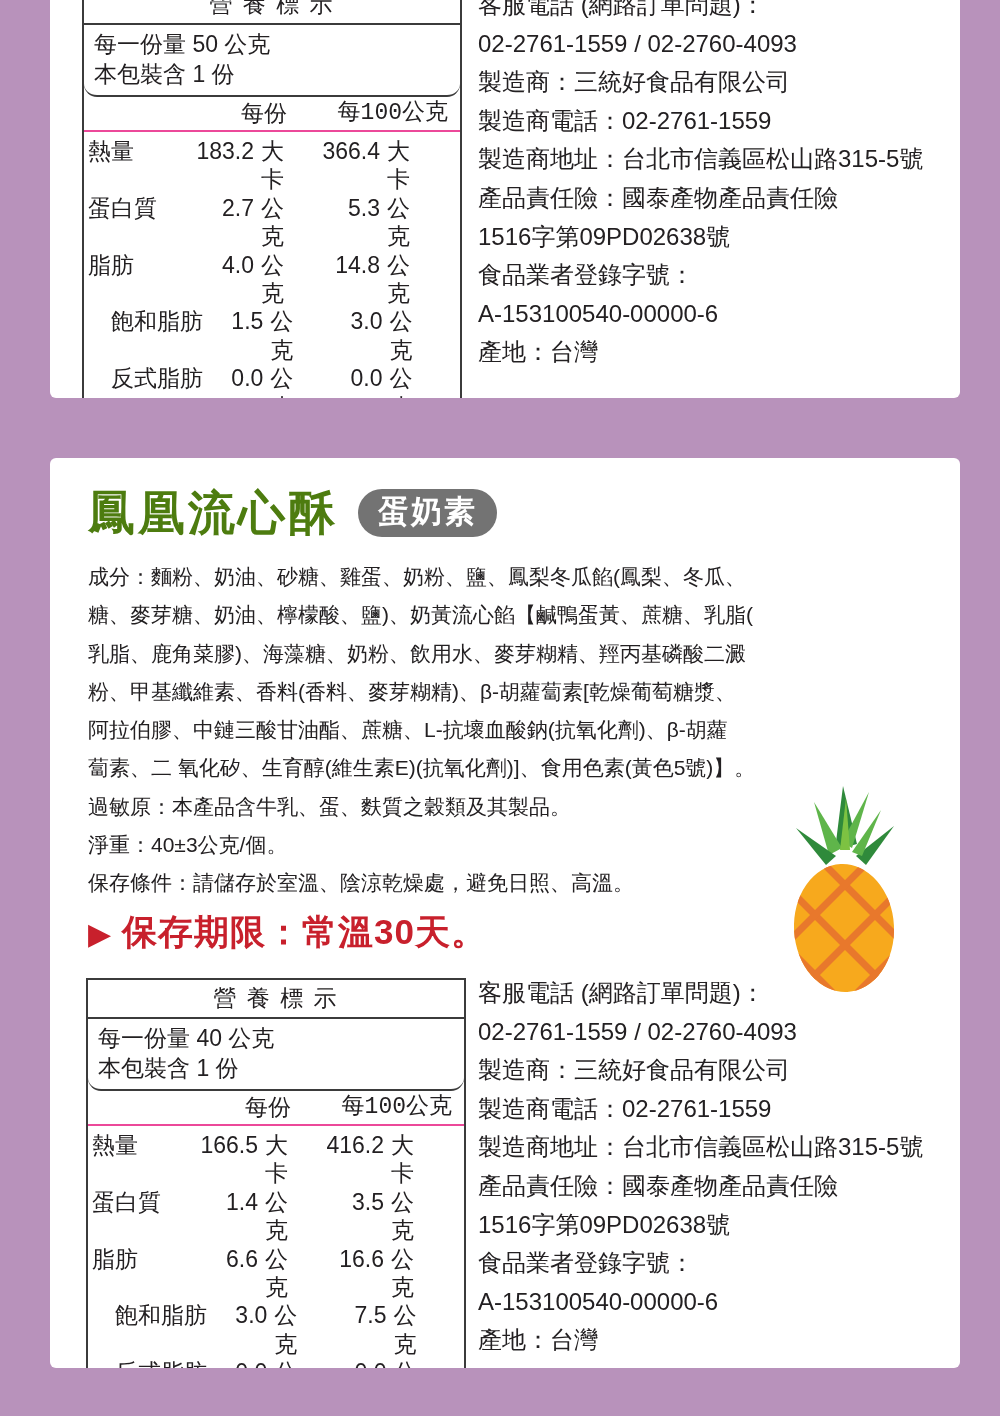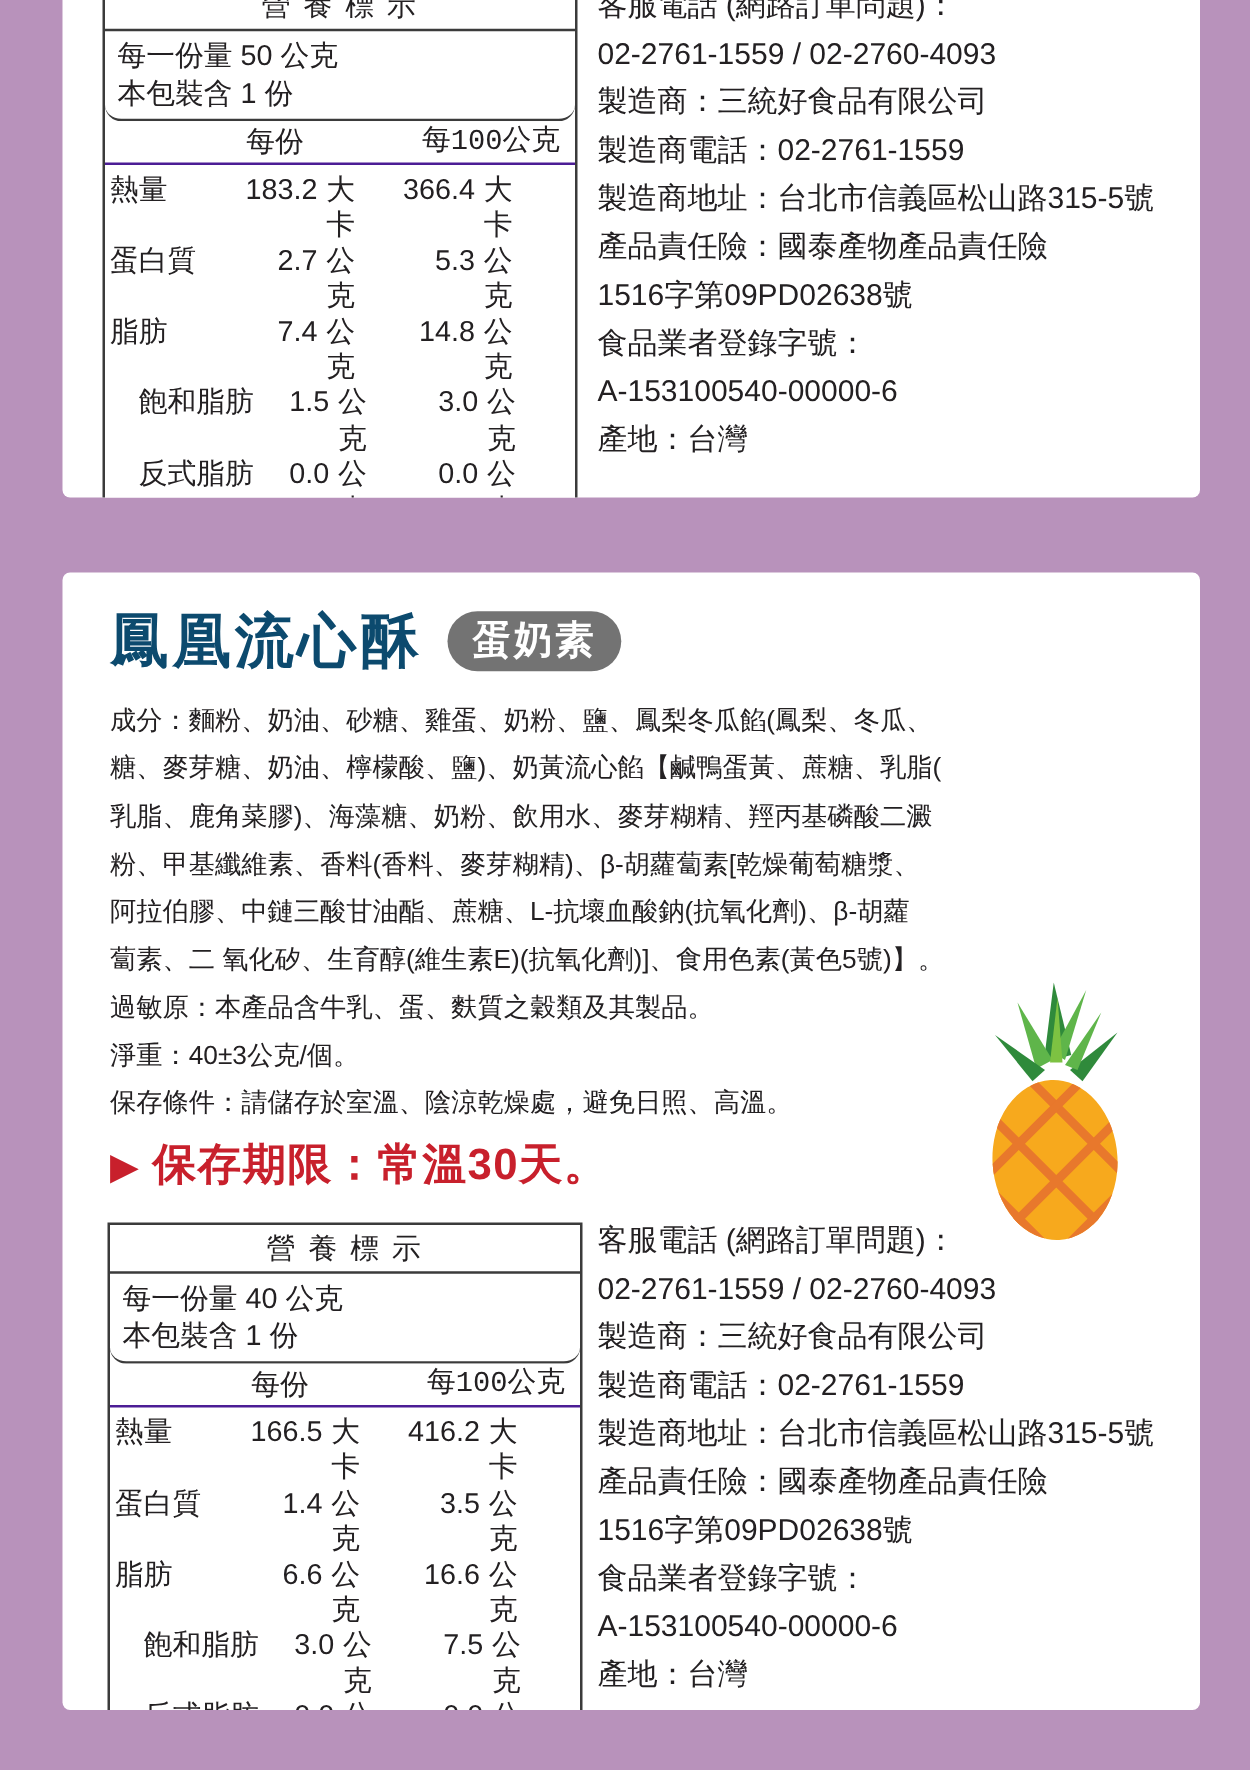--- a/index.html
+++ b/index.html
@@ -26,21 +26,21 @@
   .card-top  .ntable { left:32px; top:24px; }
   .card-main .ntable { left:36px; top:520px; }
   .nt-title {
     text-align:center; letter-spacing:2px;
     padding:3px 0; line-height:31px;
     border-bottom:2px solid #3b3b3b;
   }
   .nt-serving { padding:4px 10px 6px; line-height:30px; border-bottom:2px solid #3b3b3b;border-radius:13px; }
   .nt-colhead {
     display:flex; align-items:flex-start; line-height:33px;
-    padding:0 12px 0 4px; border-bottom:2px solid #4c1d95;gap:44px;
+    padding:0 12px 0 4px; border-bottom:2px solid #ec4899;
   }
   .nt-colhead .sp { flex:1; }
   .nt-colhead .c1 { width:116px; text-align:center; }
   .nt-colhead .c2 { width:126px; text-align:right;font-family:Liberation Mono, monospace; }
   .nt-rows { padding:5px 28px 8px 4px; }
   .nt-row  { display:flex; }
   .nt-label { flex:1; white-space:pre; }
   .nt-v1 { width:64px; text-align:right; }
   .nt-u1 { width:52px; padding-left:7px; }
   .nt-v2 { width:74px; text-align:right; }
@@ -51,21 +51,21 @@
   .card-top  .info-block { left:428px; top:26px; }
   .card-main .info-block { left:428px; top:516px; }
 
   
   .title-row {
     position:absolute; left:38px; top:26px; height:58px;
     display:flex; align-items:center;
   }
   .product-title {
     font-size:47px; font-weight:900; letter-spacing:3px;
-    color:#0c4a6e; line-height:56px;
+    color:#4d7c0f; line-height:56px;
   }
   .veg-badge {
     margin-left:20px; background:#737373; color:#ffffff;
     font-size:31px; font-weight:bold; letter-spacing:2px;
     padding:5px 20px 7px; border-radius:27px; line-height:36px;
   }
   .desc-block {
     position:absolute; left:38px; top:100px;
     font-size:21px; line-height:38.3px; white-space:nowrap;
   }
@@ -106,21 +106,21 @@
         <div class="nt-row">
           <span class="nt-label">蛋白質</span>
           <span class="nt-v1">2.7</span>
           <span class="nt-u1">公克</span>
           <span class="nt-v2">5.3</span>
           <span class="nt-u2">公克</span>
         </div>
 
         <div class="nt-row">
           <span class="nt-label">脂肪</span>
-          <span class="nt-v1">7.4</span>
+          <span class="nt-v1">4.0</span>
           <span class="nt-u1">公克</span>
           <span class="nt-v2">14.8</span>
           <span class="nt-u2">公克</span>
         </div>
 
         <div class="nt-row">
           <span class="nt-label">　飽和脂肪</span>
           <span class="nt-v1">1.5</span>
           <span class="nt-u1">公克</span>
           <span class="nt-v2">3.0</span>

